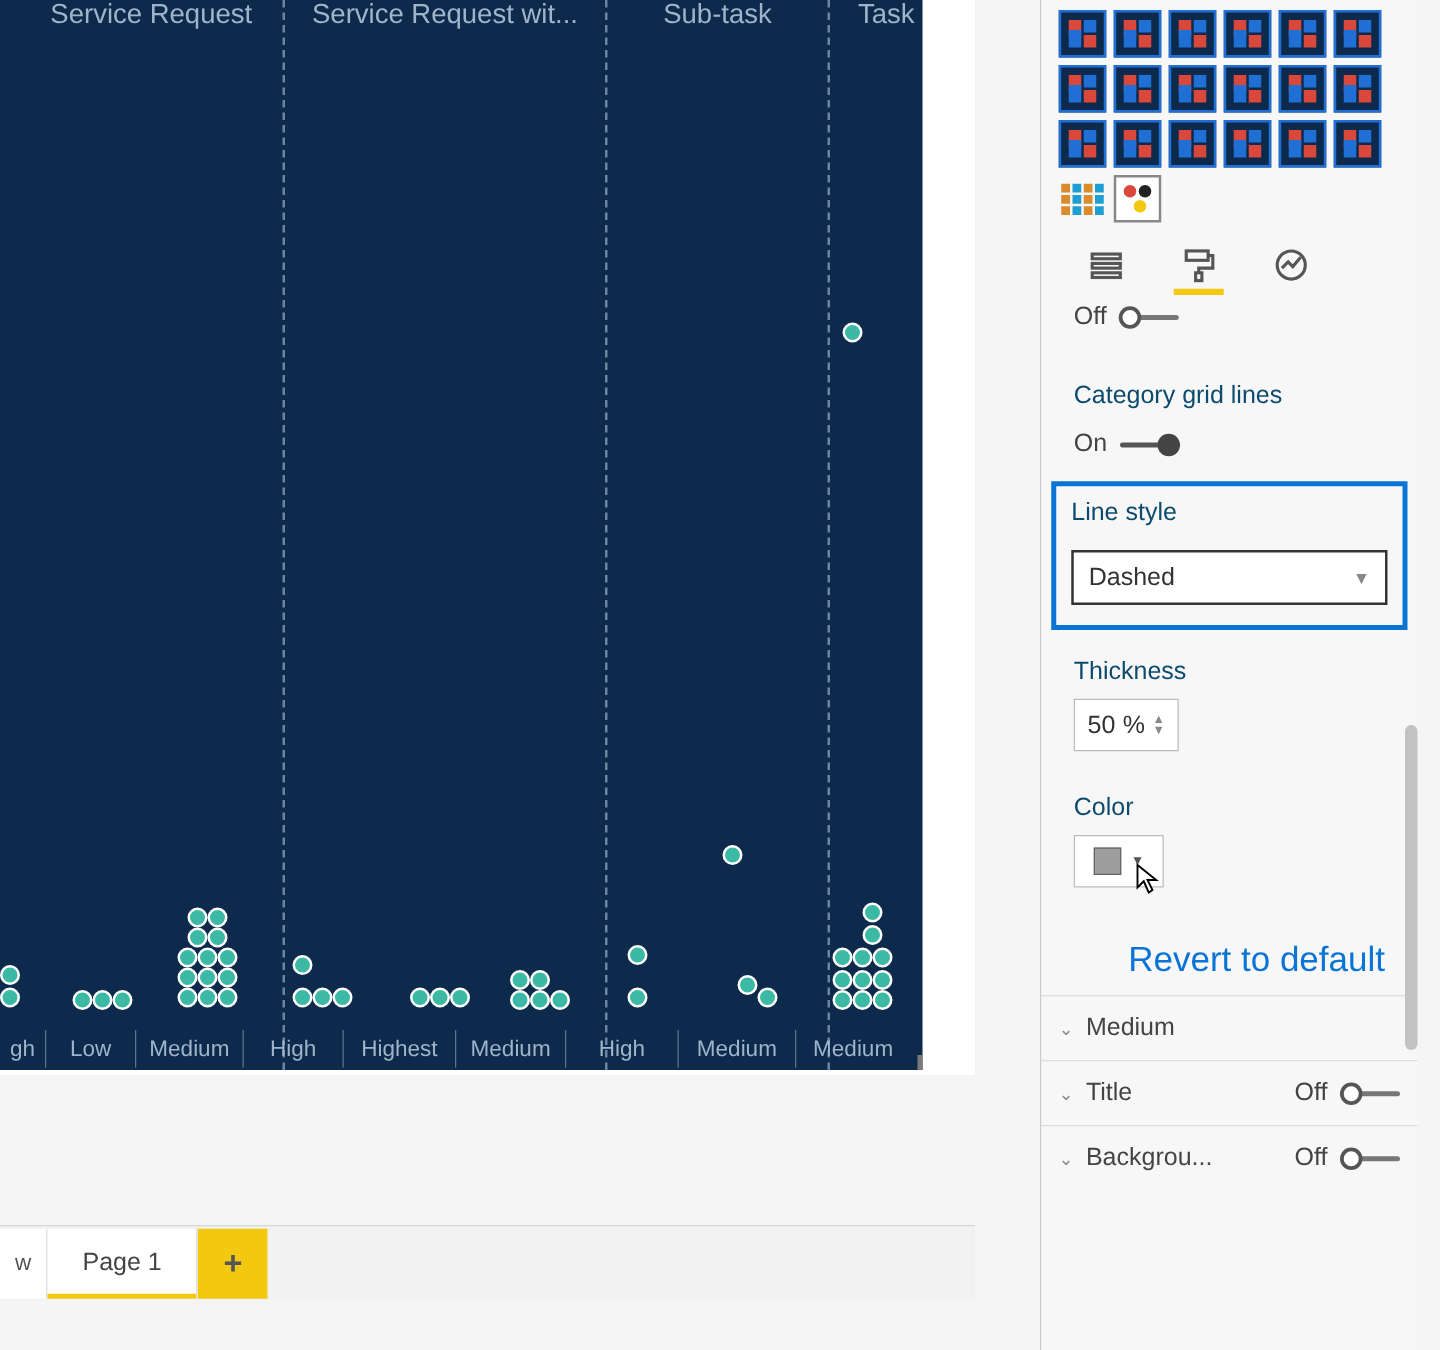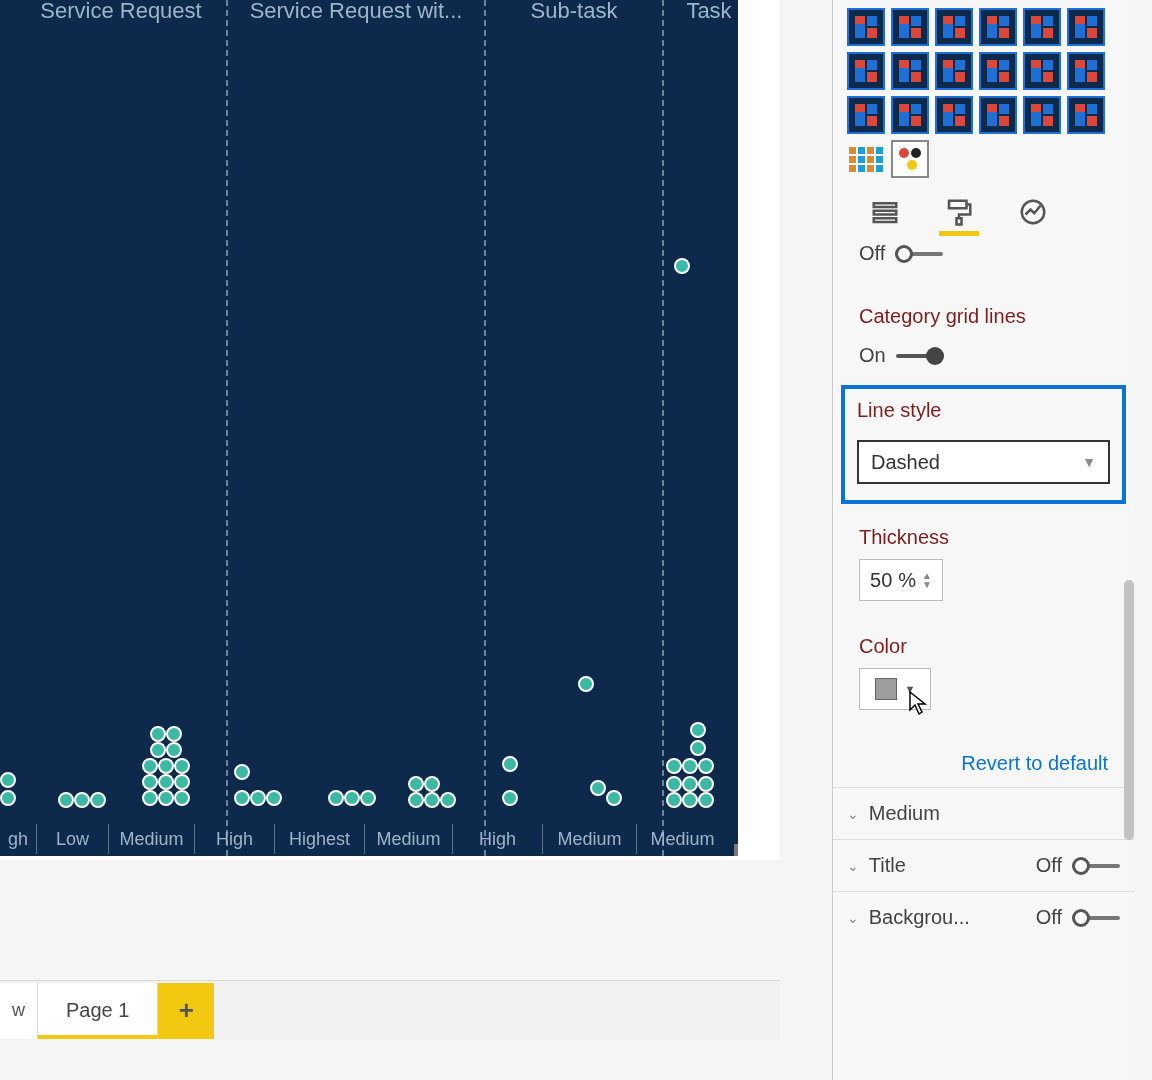--- a/index.html
+++ b/index.html
@@ -145,21 +145,21 @@
   .toggle-row .lbl{ font-size:20px; color:#444;}
   .toggle {
     width:48px; height:18px; position:relative;
   }
   .toggle .track{position:absolute;left:0;right:0;top:7px;height:4px;background:#777;border-radius:2px;}
   .toggle .knob{position:absolute;width:18px;height:18px;border-radius:50%;background:#555;top:0;}
   .toggle.off .knob{left:0;background:#fff;border:3px solid #555;}
   .toggle.on .knob{right:0;background:#444;}
   .toggle.on .track{background:#555;}
 
-  .section-label{ font-size:20px; color:#7f1d1d; padding:18px 0 10px 0;}
+  .section-label{ font-size:20px; color:#0c4a6e; padding:18px 0 10px 0;}
   .highlight-box{
     border:4px solid #0a74d6; padding:10px 12px 16px 12px; margin:0 8px;
   }
   .dropdown{
     margin-top:8px; height:44px; border:2px solid #333; background:#fff;
     display:flex; align-items:center; justify-content:space-between; padding:0 12px;
     font-size:20px; color:#333;
   }
   .dropdown .chev{color:#888;font-size:14px;}
   .num-input{
@@ -173,21 +173,21 @@
     display:flex; flex-direction:column; font-size:10px; color:#888; line-height:9px;
   }
   .color-pick{
     width:72px; height:42px; border:1px solid #bbb; background:#fff; display:flex; align-items:center; justify-content:center; gap:8px;
   }
   .color-pick .sw{width:22px;height:22px;background:#9e9e9e;border:1px solid #666;}
   .color-pick .caret{font-size:11px;color:#555;}
   .revert{
     text-align:right; padding:30px 26px 12px 0;
   }
-  .revert a{ color:#0a74d6; font-size:20px; text-decoration:none;}
+  .revert a{ color:#0a74d6; font-size:28px; text-decoration:none;}
   .accordion{
     border-top:1px solid #ddd; padding:14px 14px; display:flex; align-items:center; gap:10px;
     font-size:20px; color:#444;
   }
   .accordion .chev{color:#888;font-size:14px;}
   .accordion .spacer{flex:1;}
 
   .cursor{
     position:absolute; left:908px; top:690px; width:20px; height:26px;
     pointer-events:none;

